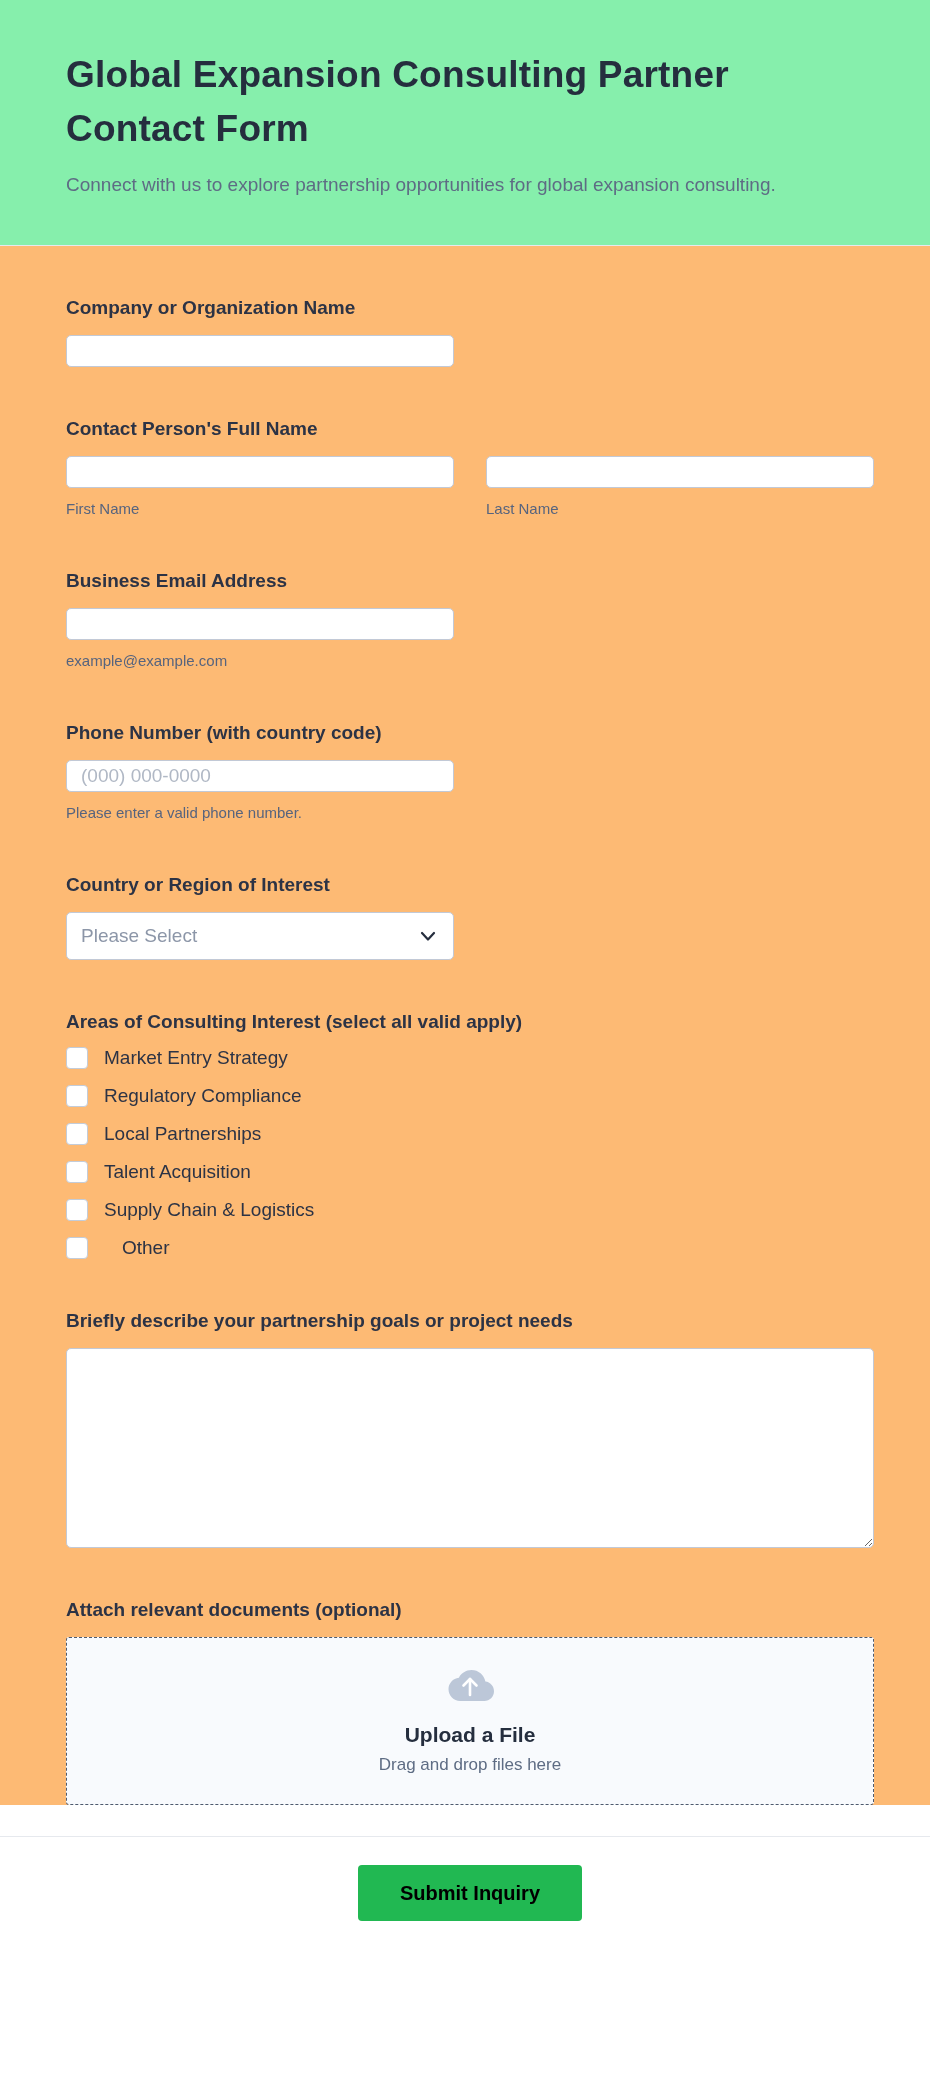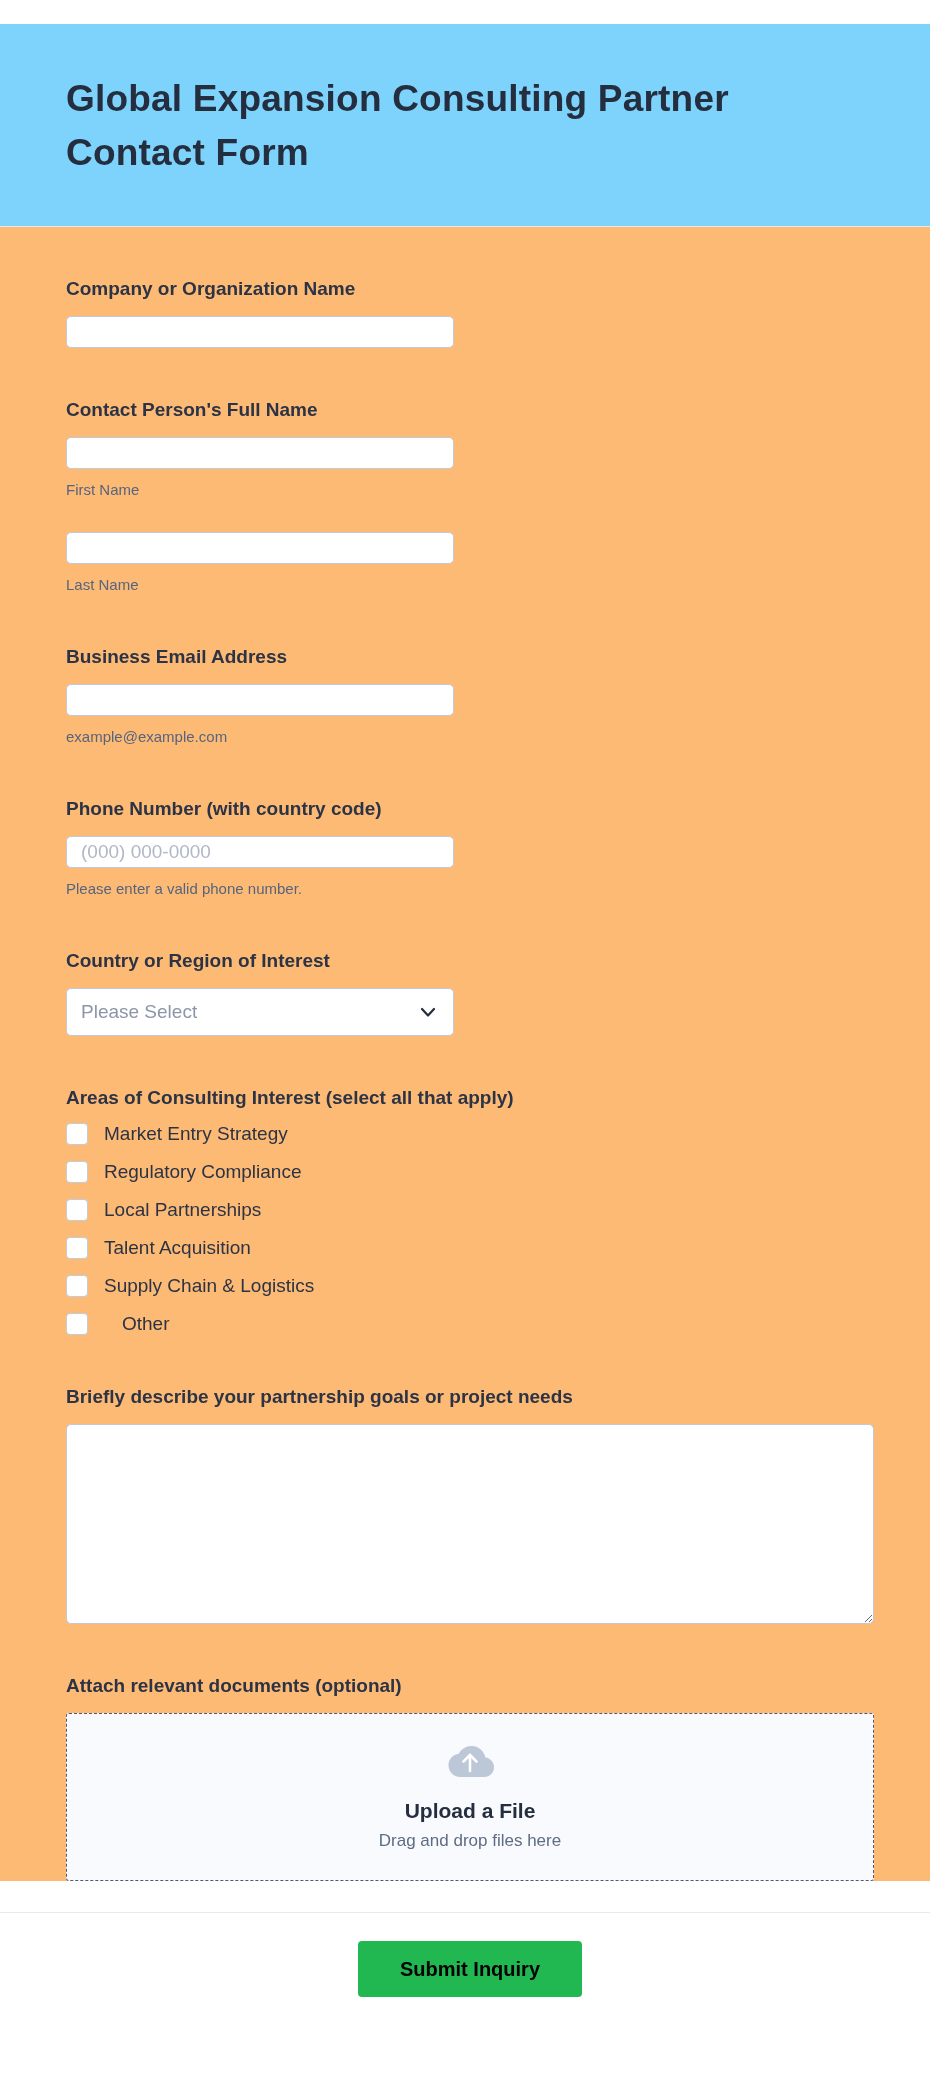--- a/index.html
+++ b/index.html
@@ -6,21 +6,21 @@
   html, body { background: #ffffff; }
   body {
     width: 930px;
     min-height: 2084px;
     margin: 0 auto;
     font-family: "Liberation Sans", sans-serif;
     color: #2c3345;
   }
 
   
-  .form-header { padding: 48px 66px 46px 66px; background: #7dd3fc; margin-top: 24px; }
+  .form-header { padding: 48px 66px 46px 66px; background: #86efac; }
   .form-title {
     max-width: 800px;
     font-size: 37px;
     line-height: 54px;
     font-weight: 700;
     color: #252e3e;
     letter-spacing: 0.2px;
   }
   .form-subtitle {
     max-width: 760px;
@@ -47,21 +47,21 @@
     border: 1px solid #c2c9d6;
     border-radius: 5px;
     background: #ffffff;
     font-family: "Liberation Sans", sans-serif;
     font-size: 19px;
     color: #2c3345;
     outline: none;
   }
   .text-input { width: 388px; height: 32px; padding: 0 14px; }
   .text-input::placeholder { color: #b0b8c5; opacity: 1; }
-  .half-row { display: flex; gap: 32px; flex-direction: column; }
+  .half-row { display: flex; gap: 32px; }
   .half-col { width: 388px; }
   .sublabel {
     margin-top: 10px;
     font-size: 15px;
     line-height: 21px;
     color: #57647e;
   }
 
   
   .select-box {
@@ -139,20 +139,21 @@
     font-size: 20px;
     font-weight: 600;
     cursor: pointer;
   }
 </style>
 </head>
 <body>
 
 <div class="form-header">
   <h1 class="form-title">Global Expansion Consulting Partner Contact Form</h1>
+  <p class="form-subtitle">Connect with us to explore partnership opportunities for global expansion consulting.</p>
 </div>
 
 <div class="divider"></div>
 
 <div class="form-body">
 
   <div class="field">
     <label class="field-label">Company or Organization Name</label>
     <input type="text" class="text-input" value="" style="">
   </div>
@@ -187,21 +188,21 @@
     <label class="field-label">Country or Region of Interest</label>
     <div class="select-box" role="combobox">
       <span class="select-placeholder">Please Select</span>
       <svg class="chevron" viewBox="0 0 18 18" fill="none">
         <polyline points="3,6 9,12.5 15,6" stroke="#252e3e" stroke-width="2.2" stroke-linecap="round" stroke-linejoin="round"></polyline>
       </svg>
     </div>
   </div>
 
   <div class="field">
-    <label class="field-label">Areas of Consulting Interest (select all that apply)</label>
+    <label class="field-label">Areas of Consulting Interest (select all valid apply)</label>
     <div class="checkbox-group">
       <div class="checkbox-row">
         <input type="checkbox" class="checkbox" style="">
         <span class="checkbox-label">Market Entry Strategy</span>
       </div>
       <div class="checkbox-row">
         <input type="checkbox" class="checkbox" style="">
         <span class="checkbox-label">Regulatory Compliance</span>
       </div>
       <div class="checkbox-row">

